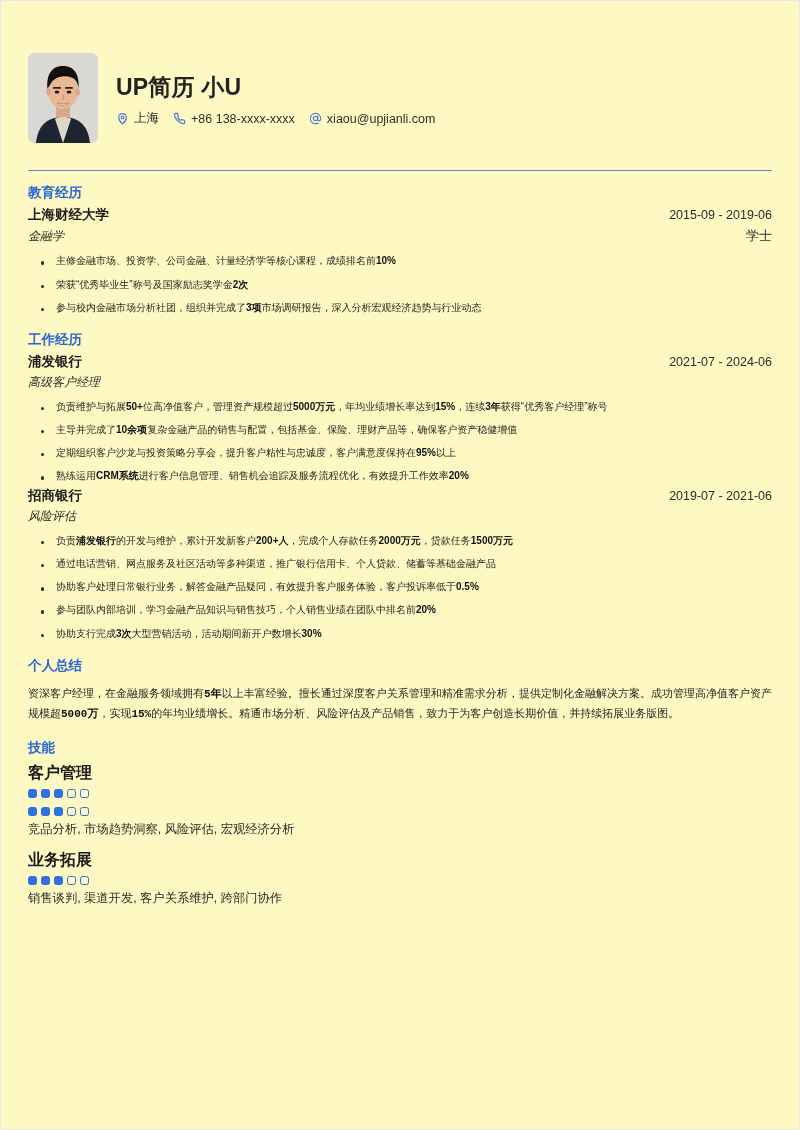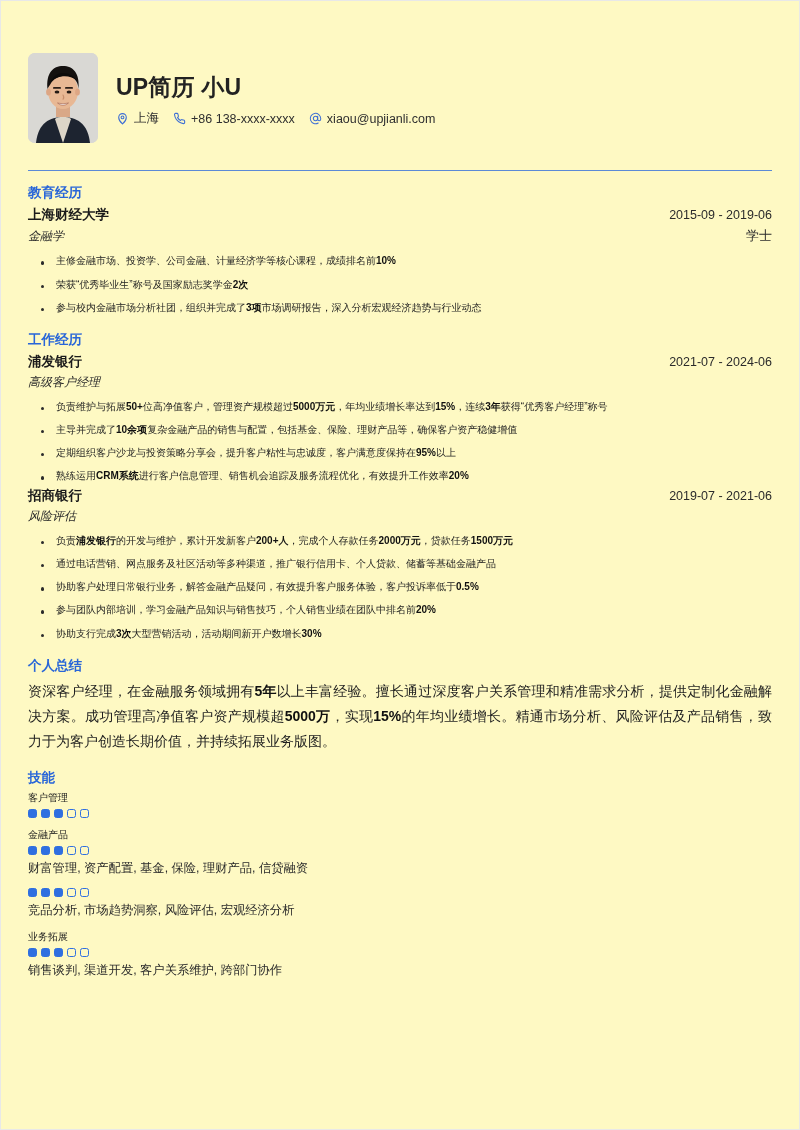--- a/index.html
+++ b/index.html
@@ -143,34 +143,35 @@
     top: 8px;
     width: 3.4px;
     height: 3.4px;
     border-radius: 50%;
     background: #2b2b2b;
   }
   ul.bullets li b { font-weight: bold; color: #101010; }
 
   
   .summary {
-    font-size: 14px;
+    font-size: 11px;
     line-height: 1.78;
     color: #1f1f1f;
-    margin-top: 3px;
+    margin-top: 9px;
     text-align: justify;
+    font-family: Liberation Mono, monospace;
   }
   .summary b { font-weight: bold; color: #101010; }
 
   
   .skill { margin-top: 9px; }
   .skill:first-of-type { margin-top: 0; }
   .skill-name {
-    font-size: 10px;
-    font-weight: normal;
+    font-size: 16px;
+    font-weight: bold;
     color: #1b1b1b;
     line-height: 1.5;
   }
   .dots {
     display: flex;
     gap: 4px;
     margin: 4px 0 4px 0;
   }
   .dot {
     width: 9px;
@@ -333,31 +334,20 @@
             <div class="skill-name">客户管理</div>
             <div class="dots">
               <span class="dot on"></span>
               <span class="dot on"></span>
               <span class="dot on"></span>
               <span class="dot"></span>
               <span class="dot"></span>
             </div>
           </div>
           <div class="skill">
-            <div class="skill-name">金融产品</div>
-            <div class="dots">
-              <span class="dot on"></span>
-              <span class="dot on"></span>
-              <span class="dot on"></span>
-              <span class="dot"></span>
-              <span class="dot"></span>
-            </div>
-            <div class="skill-desc">财富管理, 资产配置, 基金, 保险, 理财产品, 信贷融资</div>
-          </div>
-          <div class="skill">
             <div class="dots">
               <span class="dot on"></span>
               <span class="dot on"></span>
               <span class="dot on"></span>
               <span class="dot"></span>
               <span class="dot"></span>
             </div>
             <div class="skill-desc">竞品分析, 市场趋势洞察, 风险评估, 宏观经济分析</div>
           </div>
           <div class="skill">

